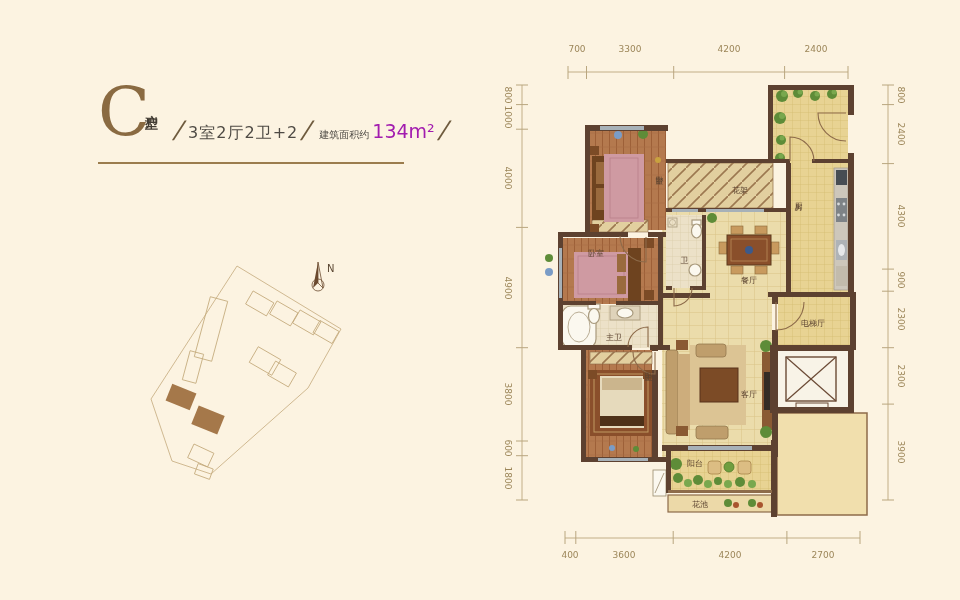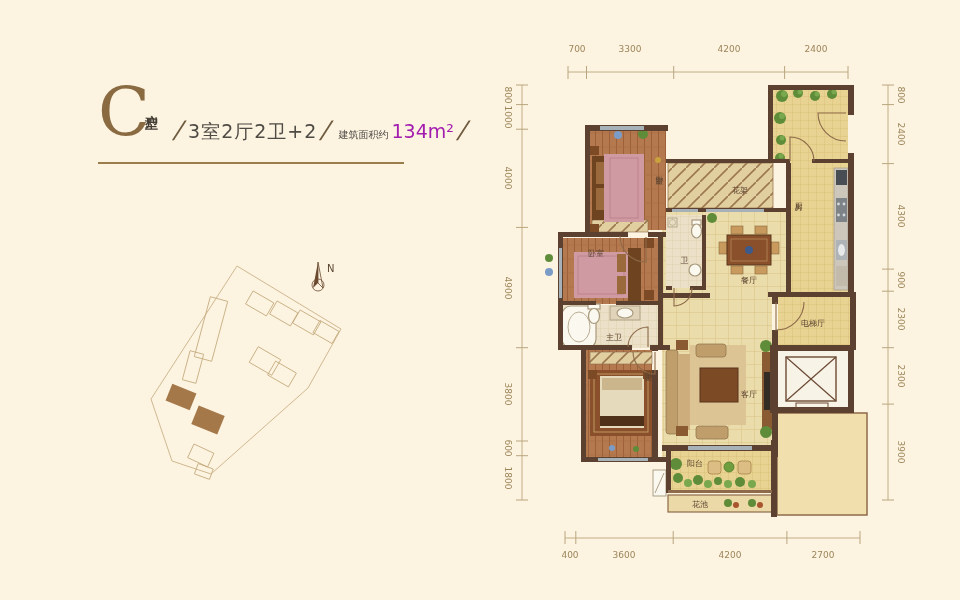--- a/index.html
+++ b/index.html
@@ -4,21 +4,21 @@
 <style>
   html,body{margin:0;padding:0;}
   body{width:960px;height:600px;background:#fcf3e1;font-family:"DejaVu Sans","Liberation Sans",sans-serif;}
   #canvas{position:relative;width:960px;height:600px;background:#fcf3e1;overflow:hidden;}
   
   #title{position:absolute;left:98px;top:86px;width:320px;height:84px;}
   .big-letter{position:absolute;left:0;top:-8px;font-family:"DejaVu Serif","Liberation Serif",serif;font-size:68px;line-height:1;color:#8a6a41;}
   .type-label{position:absolute;left:47px;top:18px;width:16px;font-size:13px;font-weight:bold;color:#433d34;line-height:1.6;writing-mode:vertical-rl;text-orientation:upright;letter-spacing:2px;}
   .spec-row{position:absolute;left:72px;top:30px;display:flex;align-items:baseline;white-space:nowrap;}
   .slash{font-size:24px;color:#6e5a3d;margin:0 5px;font-style:italic;transform:skewX(-8deg);}
-  .spec-text{font-size:19px;color:#4e4a44;letter-spacing:1px;}
+  .spec-text{font-size:16px;color:#4e4a44;letter-spacing:1px;}
   .area-label{font-size:10px;color:#4e4a44;margin:4px 3px;}
   .area-value{font-size:19px;color:#a21caf;}
   .title-rule{position:absolute;left:0;top:76px;width:306px;height:2px;background:#9b7c4d;}
   
   .wall{fill:#5d4130;}
   .wallthin{fill:#8d6b4a;}
   .win{fill:#a7b1b8;}
   .door{stroke:#8d6b4a;stroke-width:1.1;fill:none;}
   .rlabel{font-size:8px;fill:#5b4330;font-family:"DejaVu Sans",sans-serif;}
   .vlabel{writing-mode:vertical-rl;text-orientation:upright;}

